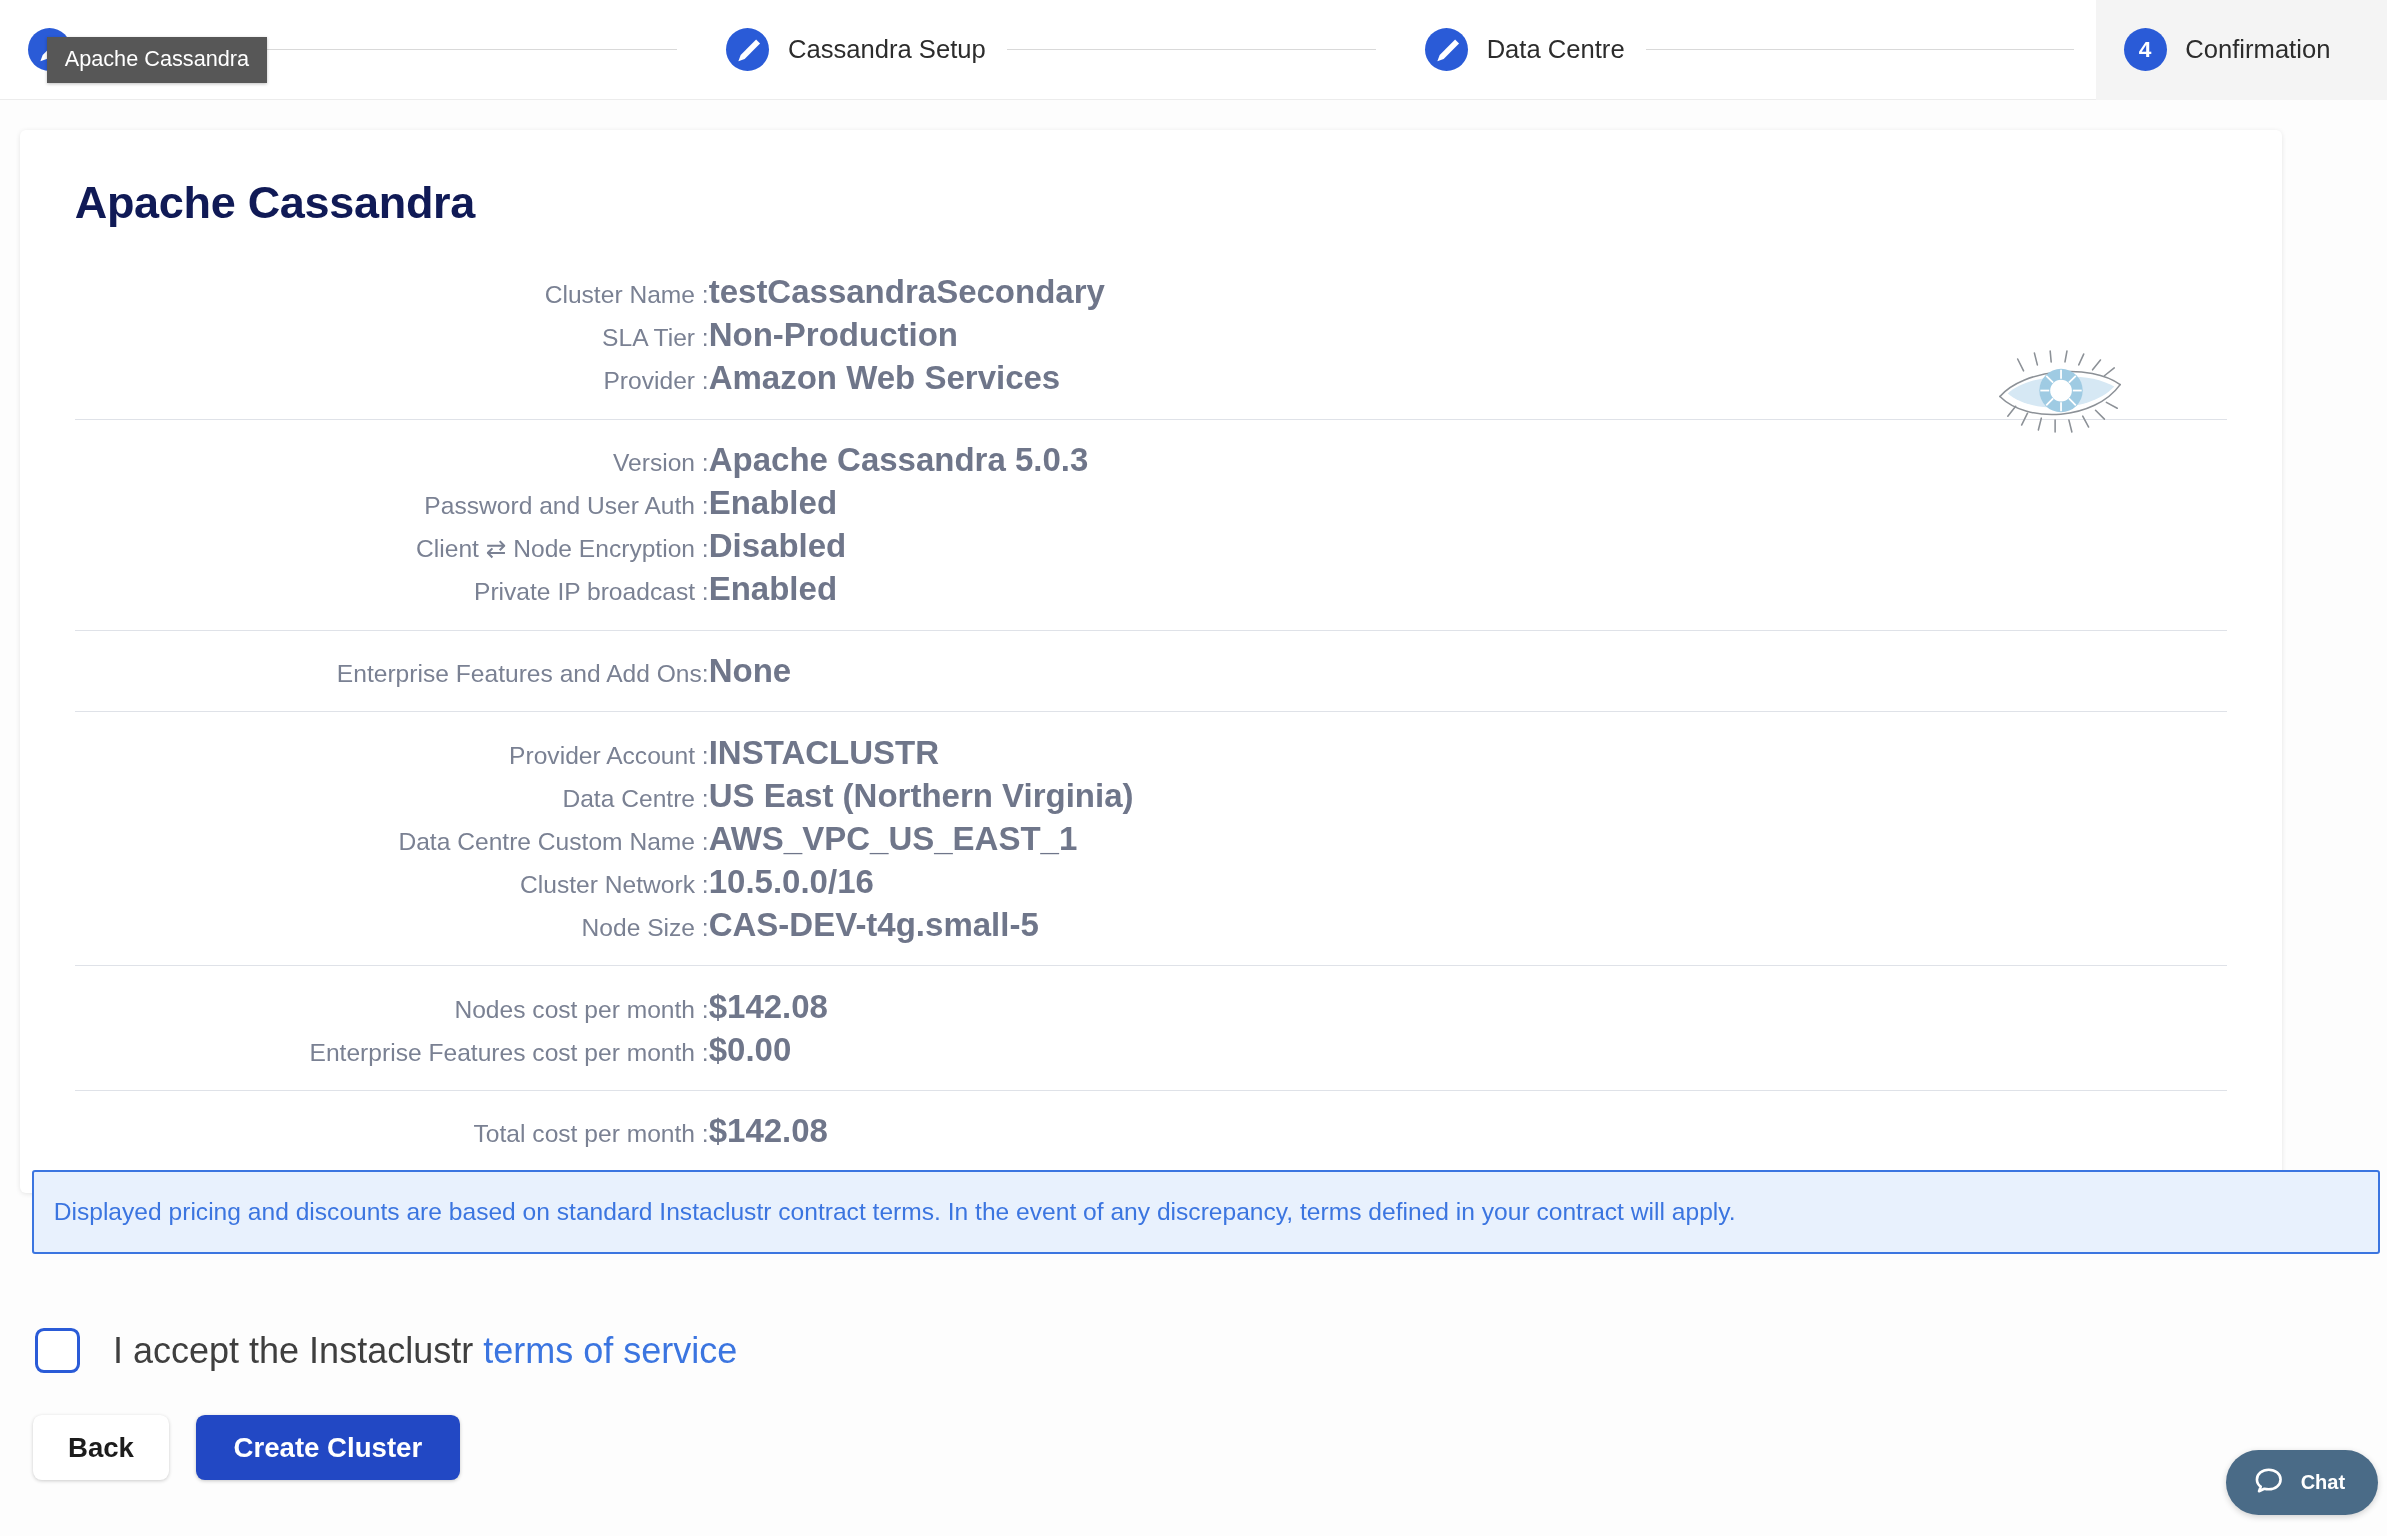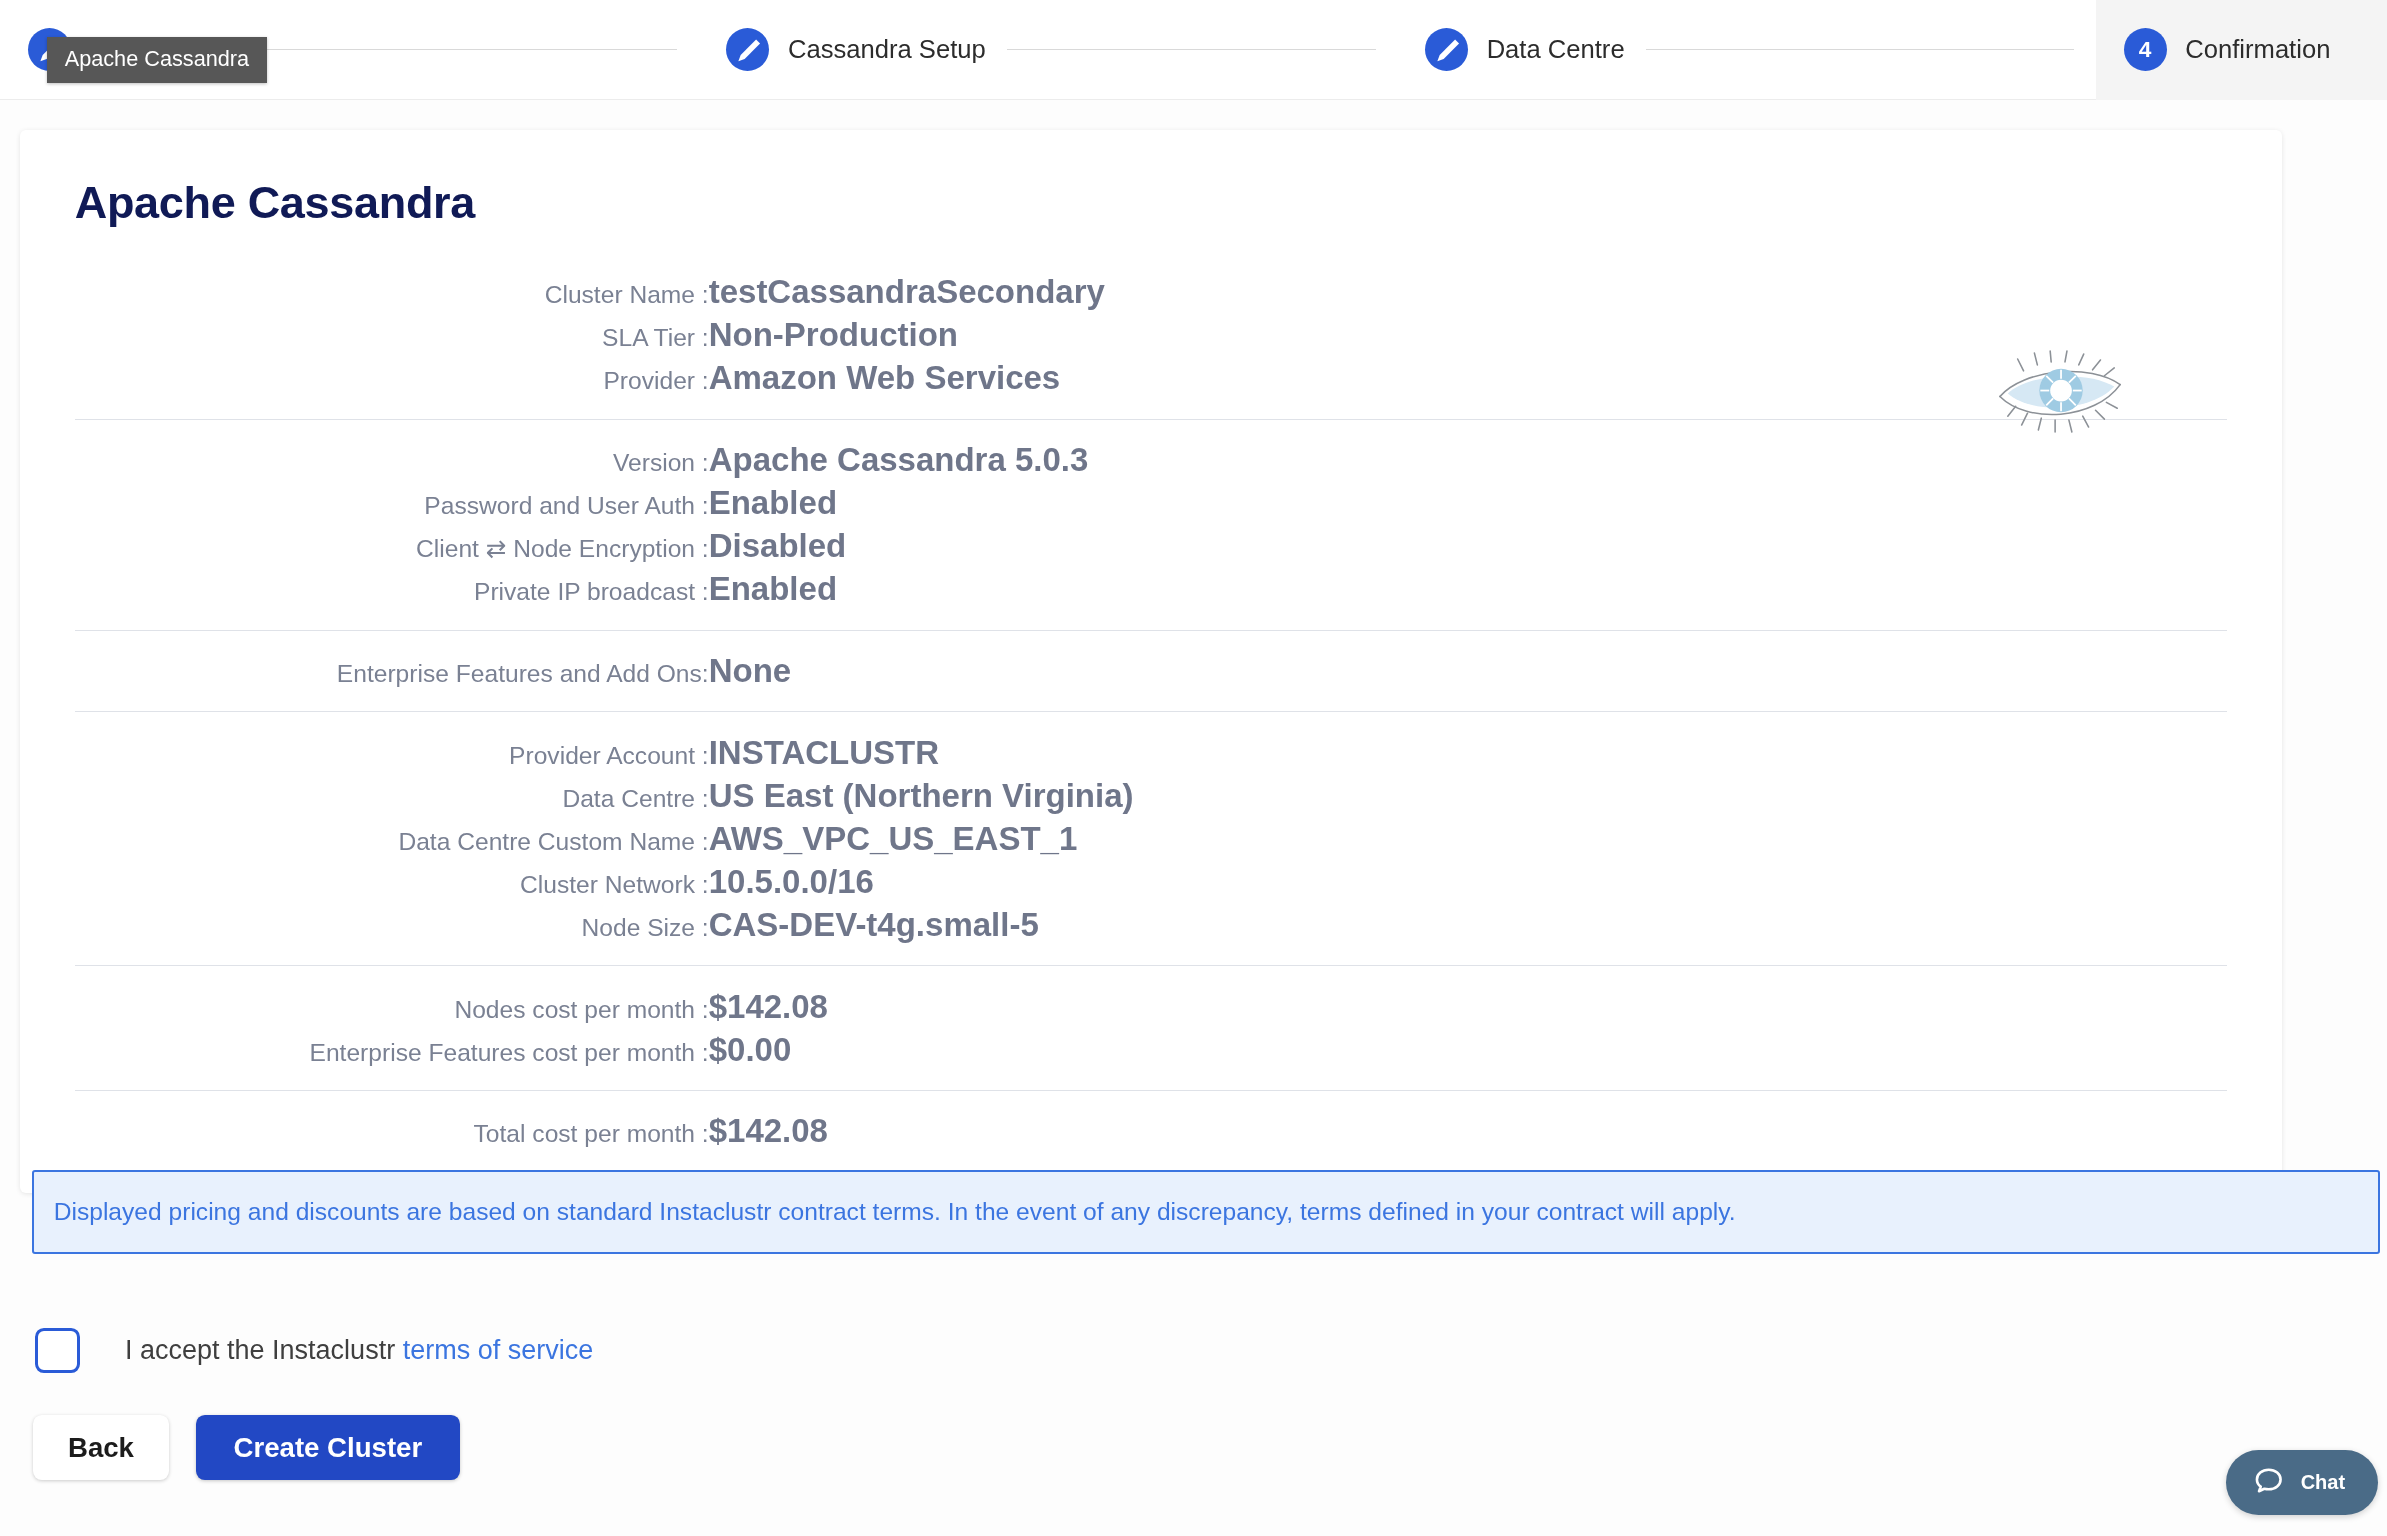--- a/index.html
+++ b/index.html
@@ -139,22 +139,22 @@
     display: flex; align-items: center;
   }
   .checkbox {
     width: 45px; height: 45px;
     border: 3px solid #2a5bd7;
     border-radius: 8.9px;
     background: #ffffff;
     flex: 0 0 45px;
   }
   .accept-text {
-    margin-left: 45px;
-    font-size: 27px;
+    margin-left: 33px;
+    font-size: 36px;
     color: #3f3f3f;
     white-space: nowrap;
   }
   .accept-text a { color: #3b75e0; text-decoration: none; }
 
   
   .btn-row {
     position: absolute;
     left: 33px; top: 1415px;
     display: flex; align-items: center; gap: 26.6px;

